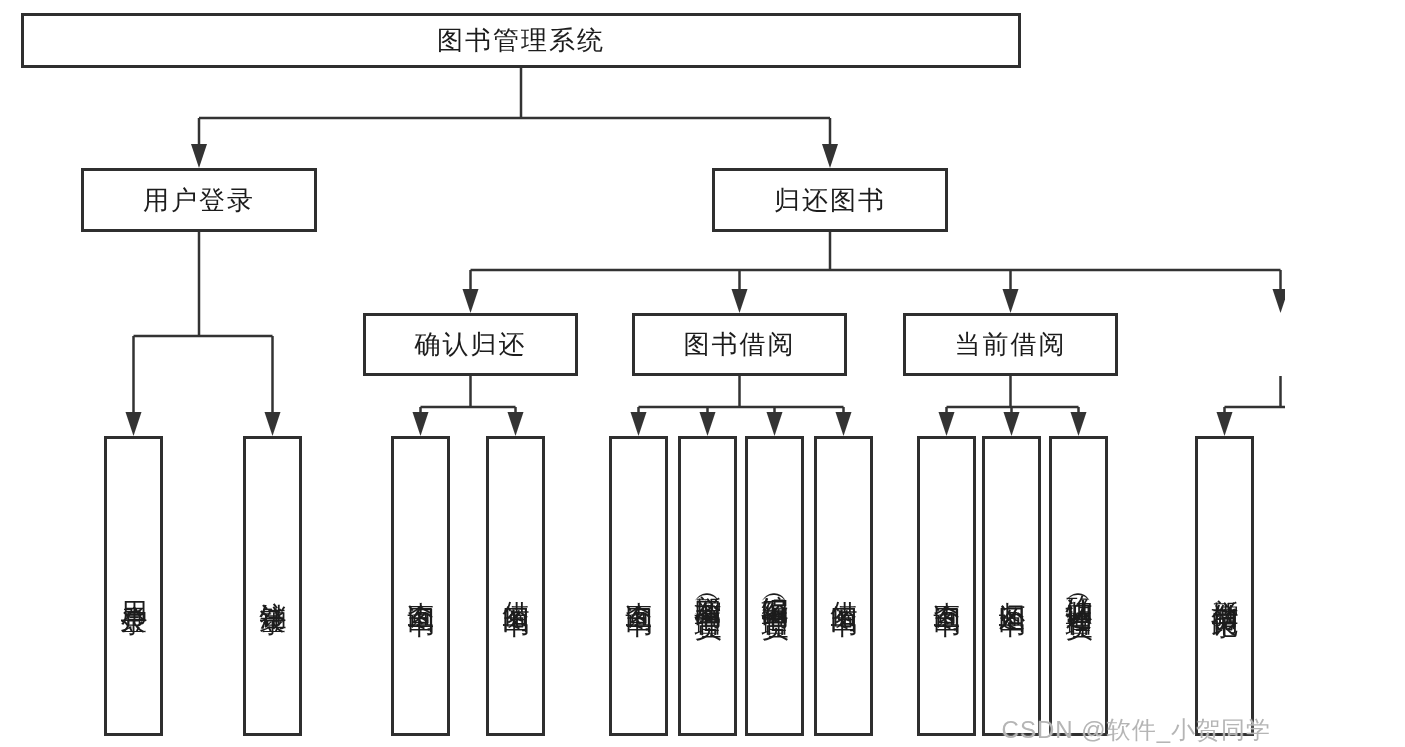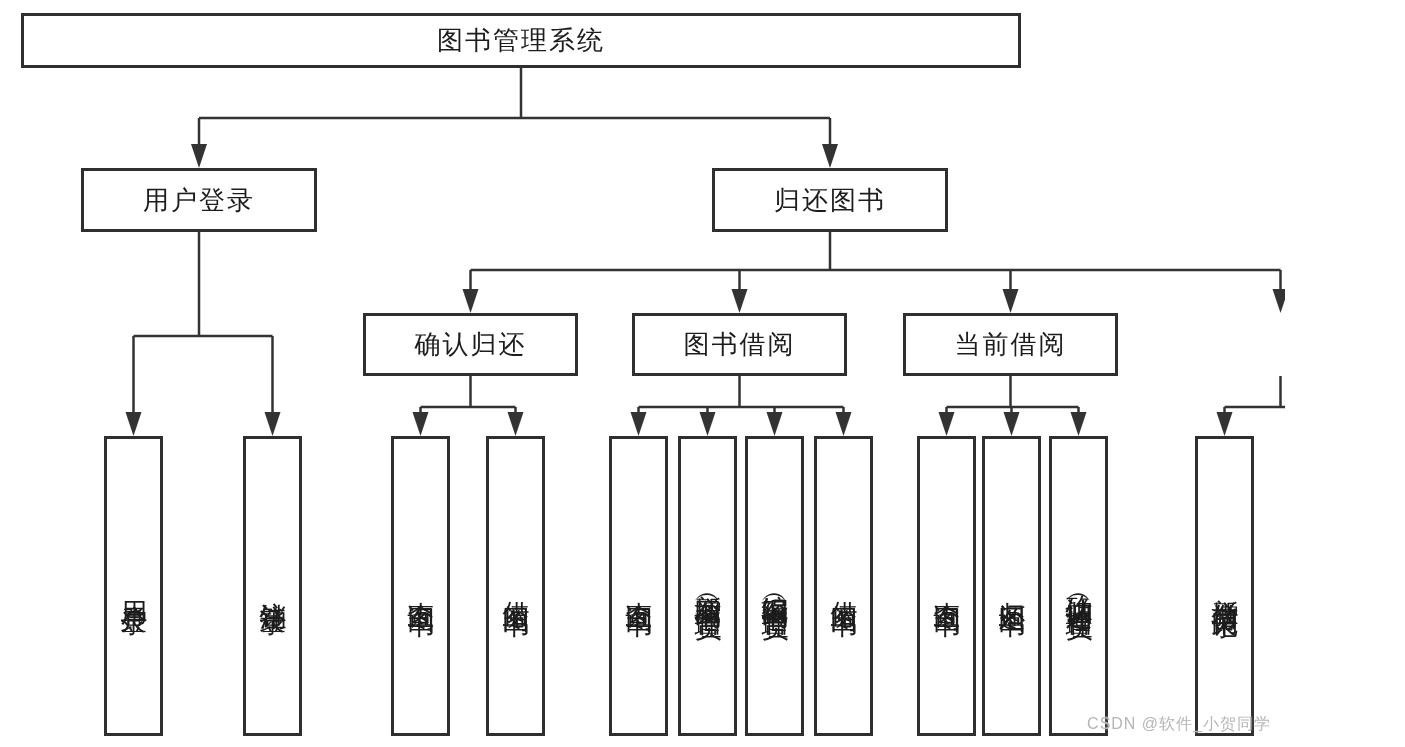--- a/index.html
+++ b/index.html
@@ -34,21 +34,21 @@
     font-size: 27px;
     letter-spacing: 3px;
     color: #1c1c1c;
     line-height: 1;
   }
   #watermark {
     position: absolute;
     right: 14px;
     top: 714px;
     z-index: 5;
-    font-size: 16px;
+    font-size: 24px;
     color: #b5b5b5;
     letter-spacing: 1px;
     white-space: nowrap;
     text-shadow: 0 0 2px rgba(255,255,255,0.8);
   }
 </style>
 </head>
 <body>
 
 <div id="canvas">

